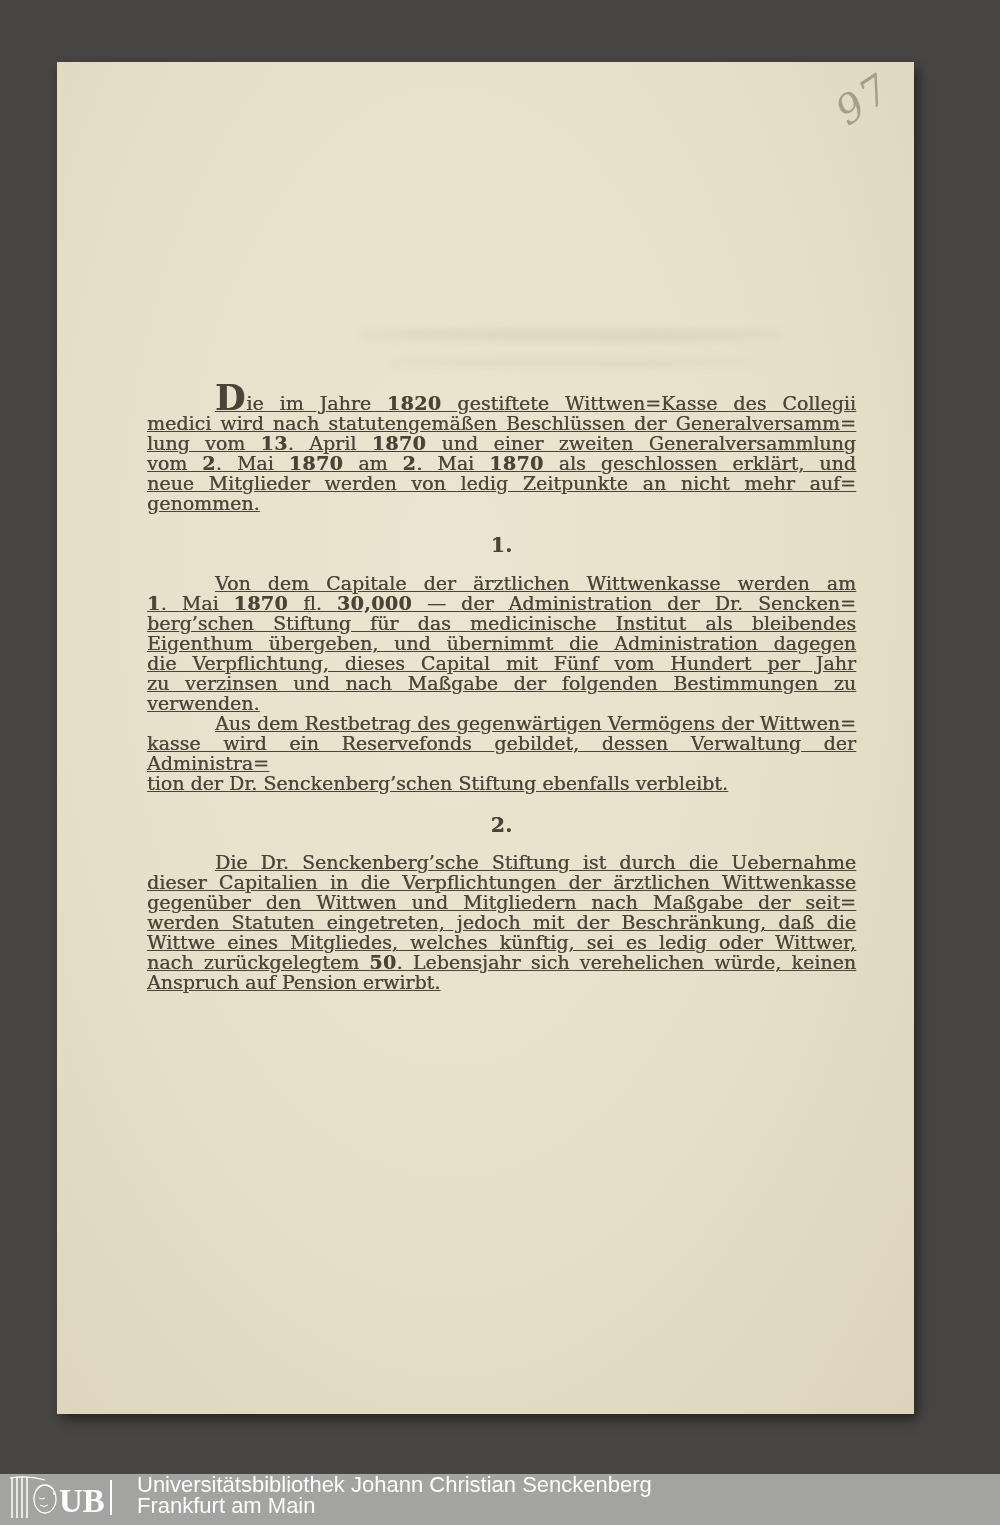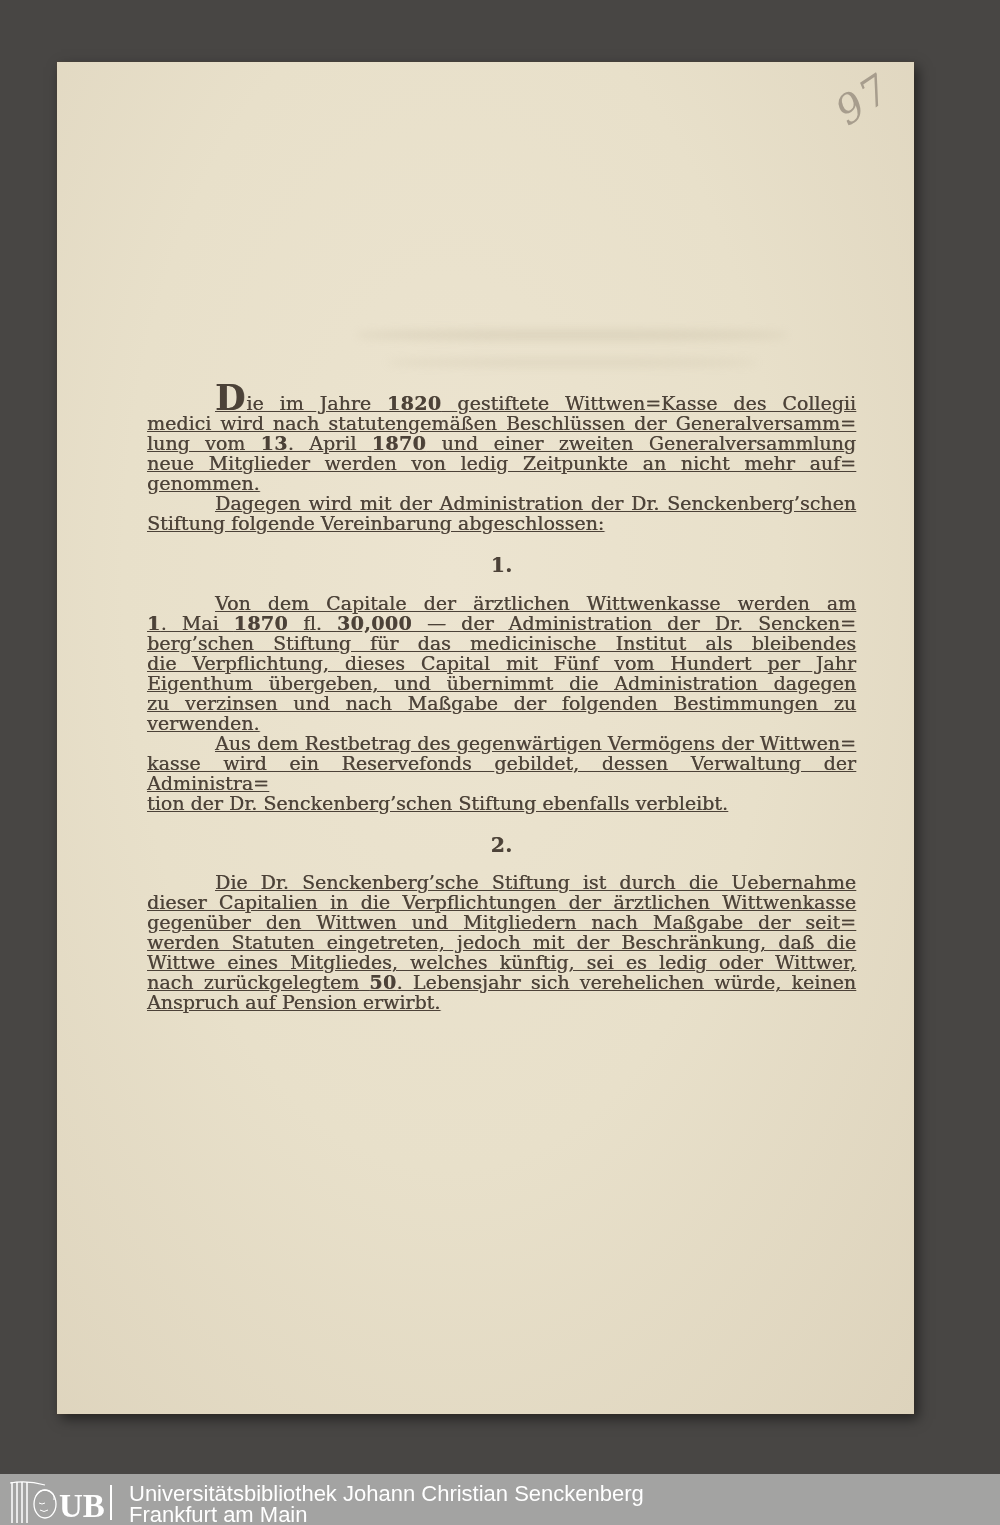--- a/index.html
+++ b/index.html
@@ -79,21 +79,22 @@
     color: #4c4238;
   }
 
   
   .footer {
     position: absolute;
     left: 0; right: 0; bottom: 0;
     height: 51px;
     background: #a3a3a2;
     display: flex;
-    align-items: flex-end;
+    align-items: flex-start;
+    gap: 8px;
   }
   .logo-svg { margin-left: 5px; flex: 0 0 auto; display: block; }
   .footer-text {
     margin-left: 12px;
     color: #ffffff;
     font-family: "Liberation Sans", sans-serif;
     font-size: 22px;
     line-height: 21px;
     white-space: nowrap;
   }
@@ -105,34 +106,31 @@
 
   <div class="paper">
     <div class="ghost g1"></div>
     <div class="ghost g2"></div>
     <div class="pencil">97</div>
     <div class="textblock">
         <div class="para">
           <div class="line first"><span class="initial">D</span>ie im Jahre <span class="num">1820</span> gestiftete Wittwen=Kasse des Collegii</div>
           <div class="line">medici wird nach statutengemäßen Beschlüssen der Generalversamm=</div>
           <div class="line">lung vom <span class="num">13</span>. April <span class="num">1870</span> und einer zweiten Generalversammlung</div>
+          <div class="line">vom <span class="num">2</span>. Mai <span class="num">1870</span> am <span class="num">2</span>. Mai <span class="num">1870</span> als geschlossen erklärt, und</div>
           <div class="line">neue Mitglieder werden von ledig Zeitpunkte an nicht mehr auf=</div>
           <div class="line last">genommen.</div>
-        </div>
-        <div class="para">
-          <div class="line first">Dagegen wird mit der Administration der Dr. Senckenberg’schen</div>
-          <div class="line last">Stiftung folgende Vereinbarung abgeschlossen:</div>
         </div>
         <div class="sec-heading"><span class="num">1</span>.</div>
         <div class="para">
           <div class="line first">Von dem Capitale der ärztlichen Wittwenkasse werden am</div>
           <div class="line"><span class="num">1</span>. Mai <span class="num">1870</span> fl. <span class="num">30,000</span> — der Administration der Dr. Sencken=</div>
           <div class="line">berg’schen Stiftung für das medicinische Institut als bleibendes</div>
+          <div class="line">Eigenthum übergeben, und übernimmt die Administration dagegen</div>
           <div class="line">die Verpflichtung, dieses Capital mit Fünf vom Hundert per Jahr</div>
-          <div class="line">Eigenthum übergeben, und übernimmt die Administration dagegen</div>
           <div class="line">zu verzinsen und nach Maßgabe der folgenden Bestimmungen zu</div>
           <div class="line last">verwenden.</div>
         </div>
         <div class="para">
           <div class="line first">Aus dem Restbetrag des gegenwärtigen Vermögens der Wittwen=</div>
           <div class="line">kasse wird ein Reservefonds gebildet, dessen Verwaltung der Administra=</div>
           <div class="line last">tion der Dr. Senckenberg’schen Stiftung ebenfalls verbleibt.</div>
         </div>
         <div class="sec-heading"><span class="num">2</span>.</div>
         <div class="para">

